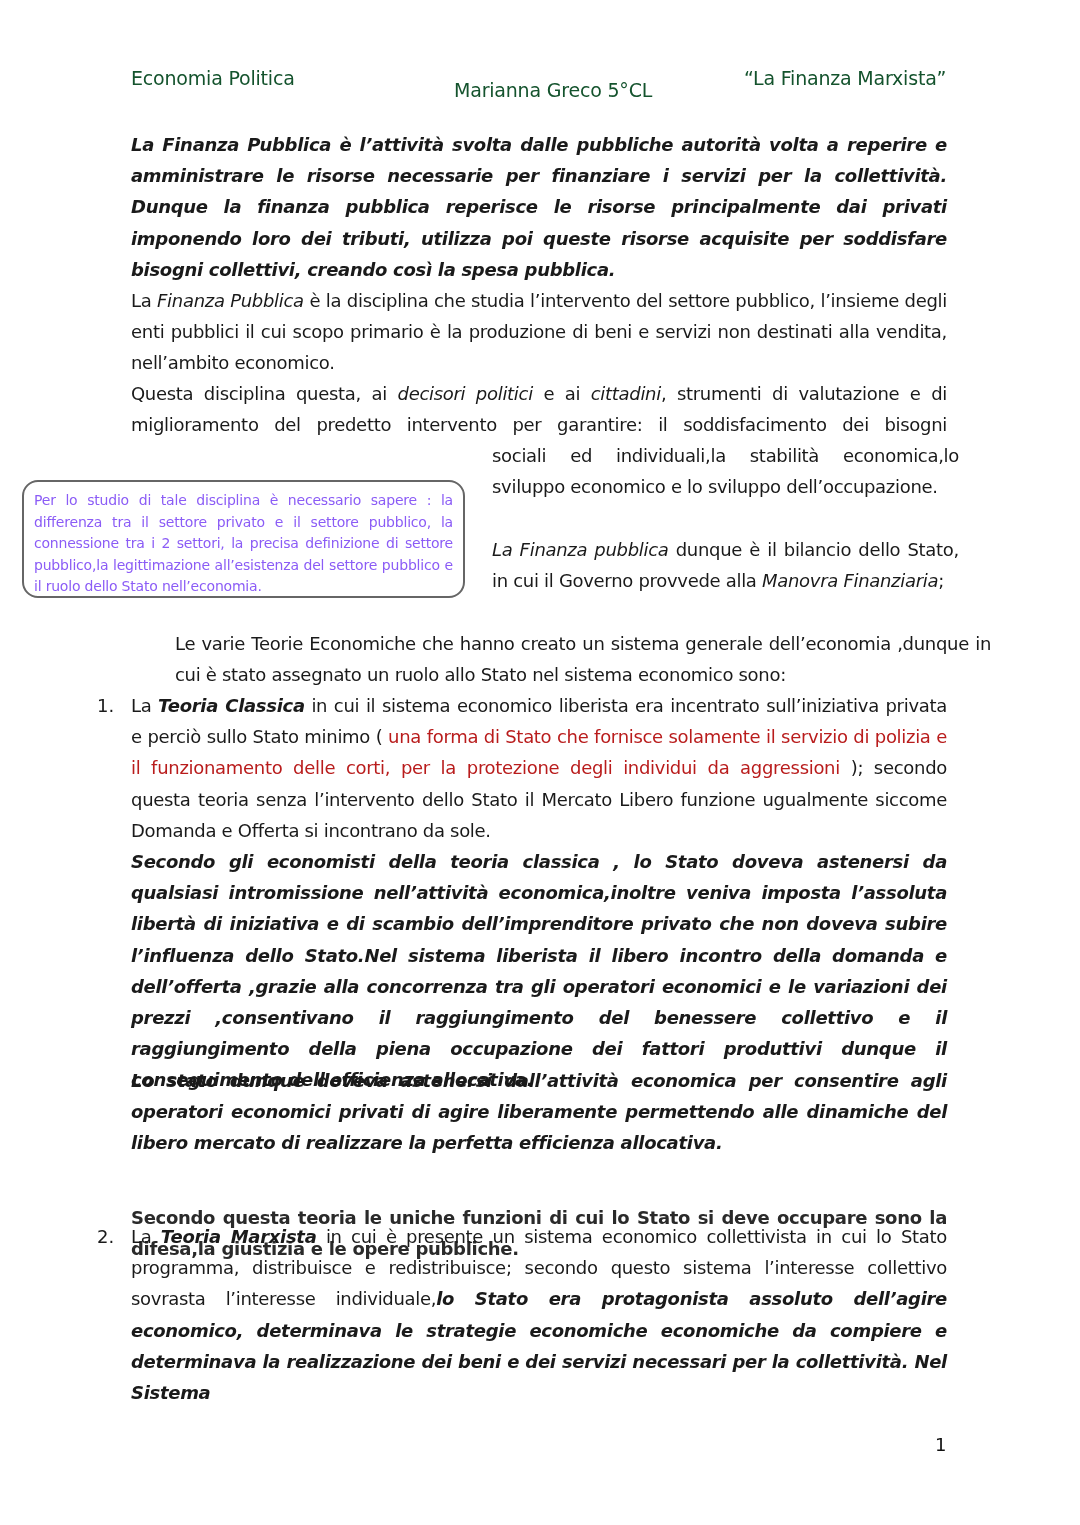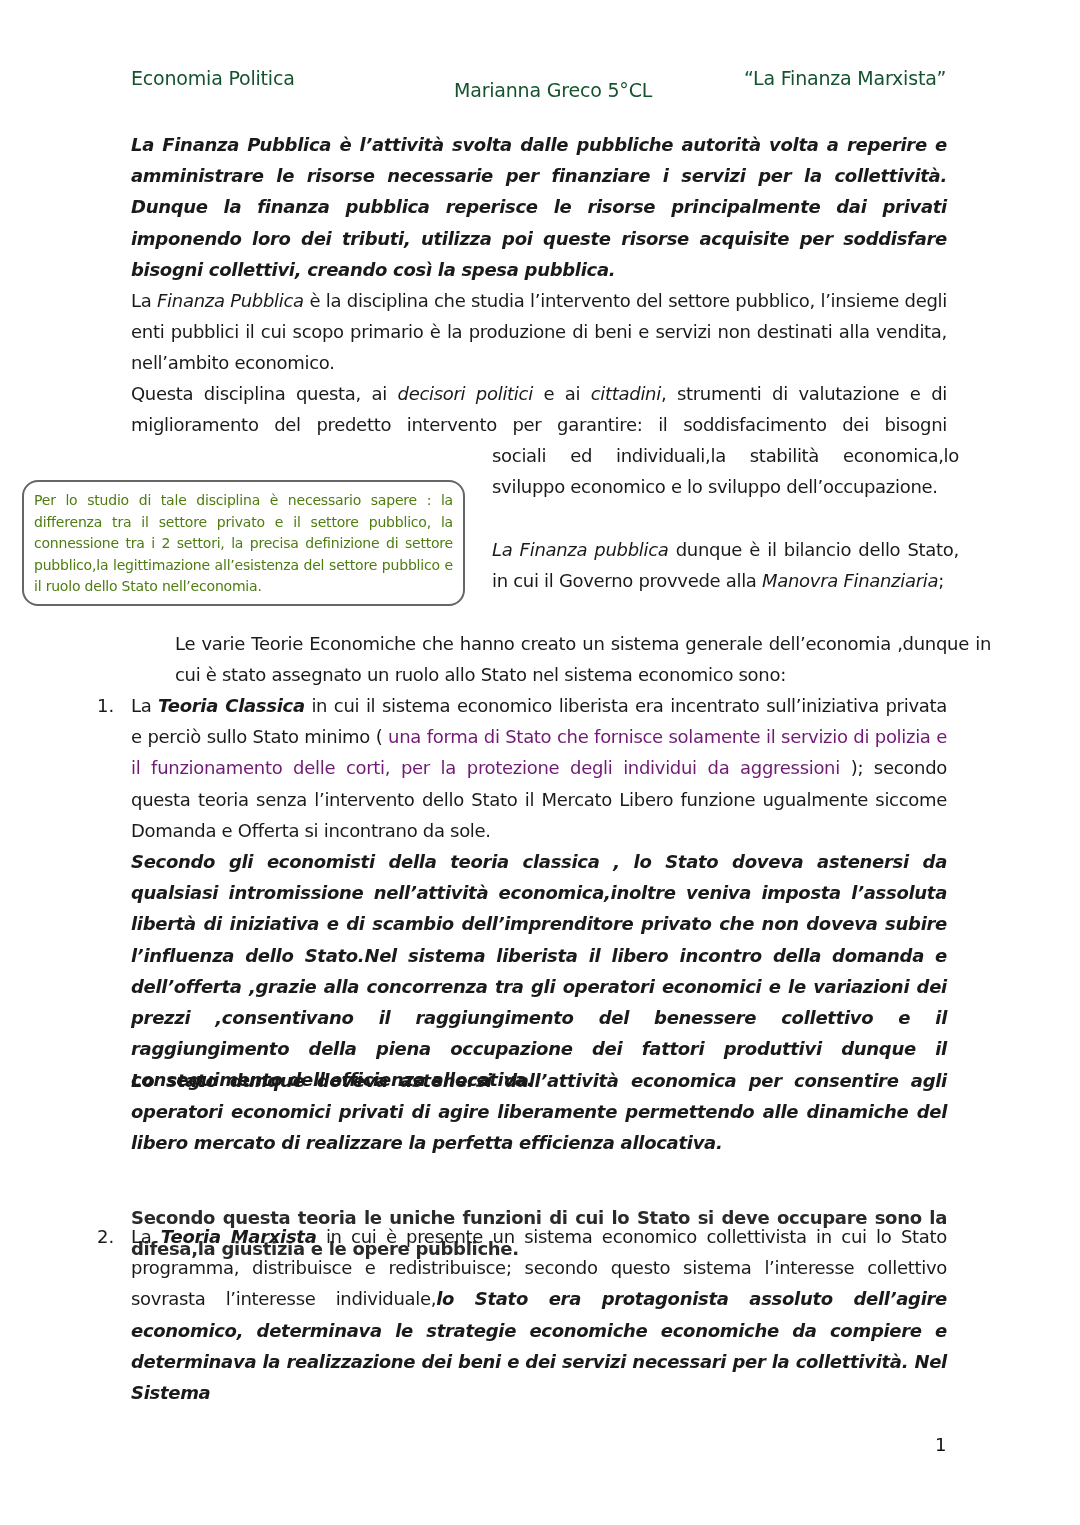--- a/index.html
+++ b/index.html
@@ -6,24 +6,24 @@
   body { width:1080px; height:1525px; position:relative; overflow:hidden;
          font-family:"DejaVu Sans","Liberation Sans",sans-serif; color:#1a1a1a; }
   .hdr { position:absolute; top:67px; font-size:19px; color:#14532d; letter-spacing:-0.2px; white-space:nowrap; }
   .hdr.l { left:131px; }
   .hdr.c { left:454px;margin-top:12px; }
   .hdr.r { left:744px; }
   .p { position:absolute; left:131px; width:816px; font-size:18px; line-height:31.2px; text-align:justify; letter-spacing:-0.3px; }
   .bi { font-weight:bold; font-style:italic; }
   .it { font-style:italic; }
   .sb { font-weight:bold; color:#2a2a2a; }
-  .grey { color:#701a75; }
+  .grey { color:#b91c1c; }
   .right { position:absolute; left:492px; width:467px; font-size:18px; line-height:31.2px; text-align:justify; letter-spacing:-0.3px; }
   .box { position:absolute; left:22px; top:480px; width:419px; height:102px; border:2px solid #666; border-radius:16px;
-         padding:8px 10px 12px 10px; font-size:14px; line-height:21.5px; color:#4d7c0f; text-align:justify; letter-spacing:-0.2px; }
+         padding:8px 10px 4px 10px; font-size:14px; line-height:21.5px; color:#8b5cf6; text-align:justify; letter-spacing:-0.2px; }
   .num { position:absolute; left:97px; font-size:18px; line-height:31.2px; }
   .pg { position:absolute; left:935px; top:1434px; font-size:18px; color:#111; }
   .just-last { text-align-last:justify; }
 </style>
 </head>
 <body>
 
 <div class="hdr l">Economia Politica</div>
 <div class="hdr c">Marianna Greco 5°CL</div>
 <div class="hdr r">“La Finanza Marxista”</div>

